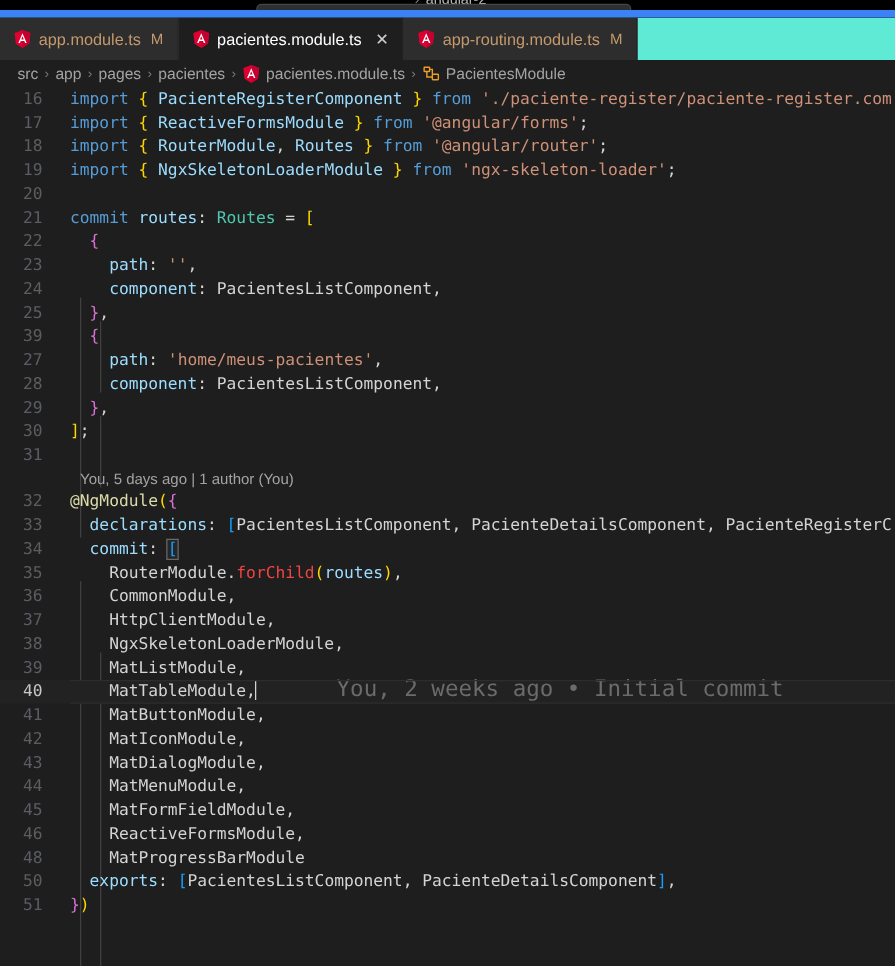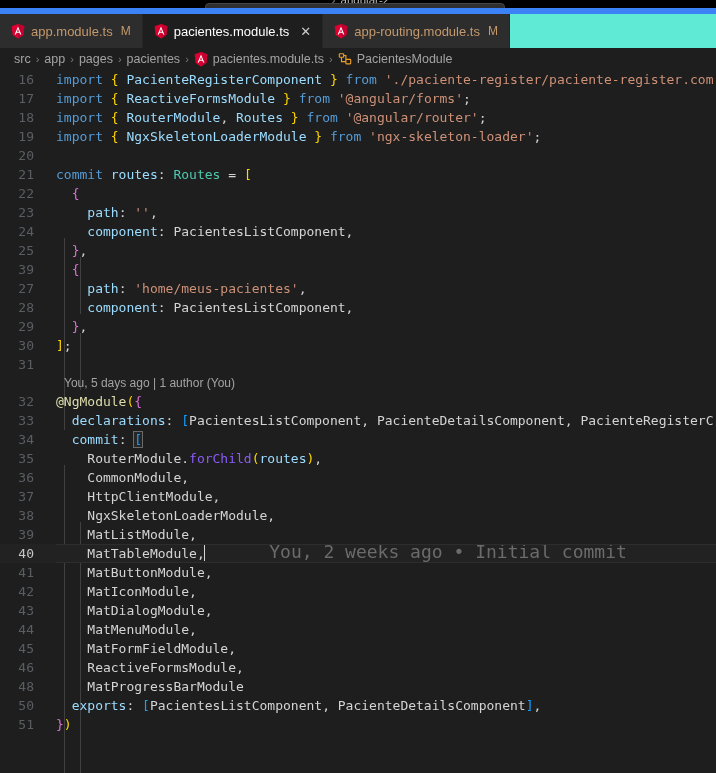--- a/index.html
+++ b/index.html
@@ -237,21 +237,21 @@
   .bmatch {
     outline: 1px solid #6a6a6a;
     background: rgba(120,120,120,0.10);
   }
 
   
   .t-key      { color: #569cd6; }  
   .t-str      { color: #ce9178; }
   .t-id       { color: #9cdcfe; }
   .t-type     { color: #4ec9b0; }
-  .t-fn       { color: #8b5cf6; }
+  .t-fn       { color: #ef4444; }
   .t-brace-y  { color: #ffd700; }
   .t-brace-p  { color: #da70d6; }
   .t-brace-b  { color: #179fff; }
   .t-deco     { color: #dcdcaa; }
   .t-plain    { color: #d4d4d4; }
 </style>
 </head>
 <body>
 
 <div id="app">

